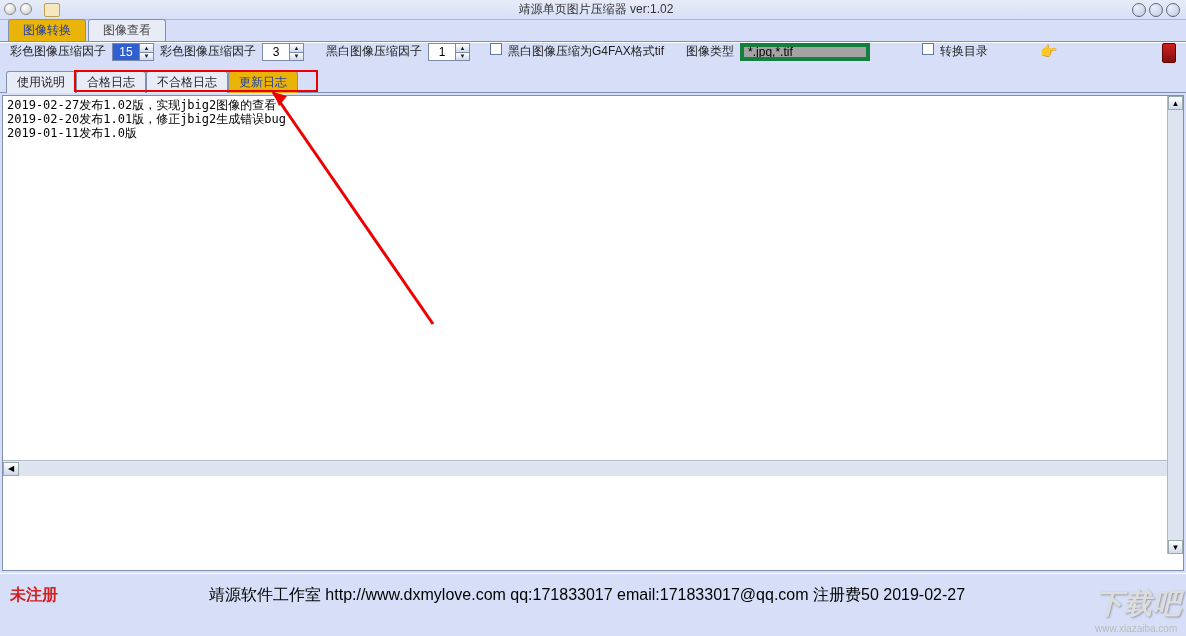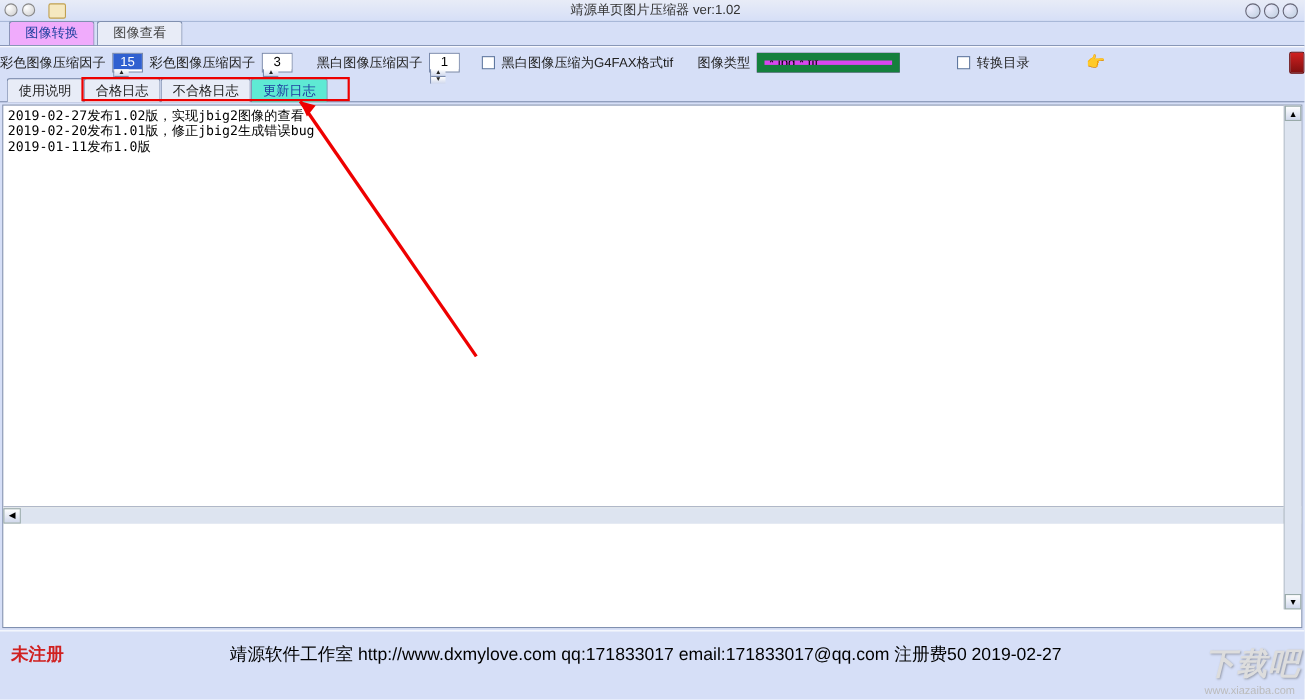--- a/index.html
+++ b/index.html
@@ -9,43 +9,43 @@
 .titlebar { height: 20px; background: linear-gradient(to bottom, #e8ecf7, #d6dff7); display: flex; align-items: center; border-bottom: 1px solid #a8b8d8; }
 .titlebar-left { display: flex; gap: 4px; padding-left: 4px; }
 .title-dot { width: 12px; height: 12px; border-radius: 50%; border: 1px solid #888; background: radial-gradient(circle at 30% 30%, #fff, #ccc); }
 .title-doc { width: 16px; height: 14px; background: #f5e8c0; border: 1px solid #c0a050; margin-left: 8px; border-radius: 2px; }
 .titlebar-title { flex: 1; text-align: center; font-size: 12px; color: #333; }
 .titlebar-right { display: flex; gap: 3px; padding-right: 6px; }
 .wbtn { width: 14px; height: 14px; border-radius: 50%; border: 1px solid #667; background: radial-gradient(circle at 30% 30%, #eef, #bcd); }
 
 
 .main-tabs { height: 22px; display: flex; align-items: flex-end; padding-left: 8px; background: #d6dff7; border-bottom: 1px solid #8090b0; }
-.main-tab { padding: 2px 14px; font-size: 12px; background: #f0abfc; border: 1px solid #8090b0; border-bottom: none; margin-right: 2px; border-radius: 3px 3px 0 0; color: #2040a0; cursor: pointer; }
+.main-tab { padding: 2px 14px; font-size: 12px; background: #eab308; border: 1px solid #8090b0; border-bottom: none; margin-right: 2px; border-radius: 3px 3px 0 0; color: #2040a0; cursor: pointer; }
 .main-tab.inactive { background: #e8ecf7; color: #444; }
 
 .panel { background: #d6dff7; border-top: 1px solid #fff; }
 
 
-.toolbar { height: 28px; display: flex; align-items: center; gap: 6px; padding: 0 0; font-size: 12px; color: #222; }
+.toolbar { height: 28px; display: flex; gap: 6px; padding: 0 10px; font-size: 12px; color: #222; }
 .toolbar .lbl { white-space: nowrap; }
-.spin { display: inline-flex; height: 18px; border: 1px solid #7a8aac; background: #fff; flex-direction: column; }
+.spin { display: inline-flex; height: 18px; border: 1px solid #7a8aac; background: #fff; }
 .spin input { width: 26px; border: none; font-size: 12px; text-align: center; outline: none; padding: 0 2px; }
 .spin.sel input { background: #3060d0; color: #fff; }
 .spin .arrows { width: 14px; display: flex; flex-direction: column; border-left: 1px solid #7a8aac; }
 .spin .arrows span { flex: 1; display: flex; align-items: center; justify-content: center; font-size: 6px; background: linear-gradient(#fff,#d0d8ec); cursor: pointer; line-height: 1; }
 .spin .arrows span:first-child { border-bottom: 1px solid #7a8aac; }
 .chk { width: 12px; height: 12px; border: 1px solid #6078a0; background: #fff; display: inline-block; }
-.textinput { height: 18px; border: 7px solid #15803d; background: #d946ef; font-size: 12px; padding: 0 4px; width: 130px; }
+.textinput { height: 18px; border: 4px solid #15803d; background: #a3a3a3; font-size: 12px; padding: 0 4px; width: 130px; }
 .dir-icon { width: 30px; height: 18px; font-size: 14px; cursor: pointer; color: #c08000; }
 .red-block { width: 14px; height: 20px; background: linear-gradient(#d02020,#801010); border: 1px solid #600; margin-left: auto; cursor: pointer; border-radius: 2px; }
 
 
 .sub-tabs { height: 22px; display: flex; align-items: flex-start; padding-left: 6px; border-bottom: 1px solid #8090b0; position: relative; }
 .sub-tab { padding: 2px 10px; font-size: 12px; background: #e8ecf7; border: 1px solid #8090b0; border-bottom: none; margin-right: 0px; border-radius: 3px 3px 0 0; cursor: pointer; color: #222; }
-.sub-tab.active { background: #5eead4; color: #2040a0; }
+.sub-tab.active { background: #eab308; color: #2040a0; }
 .red-box { position: absolute; border: 2px solid #e00; left: 74px; top: -1px; width: 244px; height: 22px; pointer-events: none; }
 
 
 .content-wrap { position: relative; background: #fff; margin: 2px; border: 1px solid #8090b0; height: 476px; }
 .log { font-family: SimSun, monospace; font-size: 12px; color: #000; padding: 2px 4px; line-height: 14px; white-space: pre; overflow: auto; height: 364px; }
 .hscroll { height: 16px; background: #e8ecf0; border-top: 1px solid #b0b8c8; display: flex; align-items: center; }
 .hscroll .btn { width: 16px; height: 14px; background: linear-gradient(#fff,#d0d8ec); border: 1px solid #9aa; display: flex; align-items: center; justify-content: center; font-size: 8px; cursor: pointer; }
 .hscroll .track { flex: 1; height: 14px; background: #dde4f0; }
 .vscroll { position: absolute; right: 0; top: 0; bottom: 16px; width: 16px; background: #e8ecf0; border-left: 1px solid #b0b8c8; display: flex; flex-direction: column; }
 .vscroll .btn { height: 14px; background: linear-gradient(#fff,#d0d8ec); border: 1px solid #9aa; display: flex; align-items: center; justify-content: center; font-size: 8px; cursor: pointer; }

